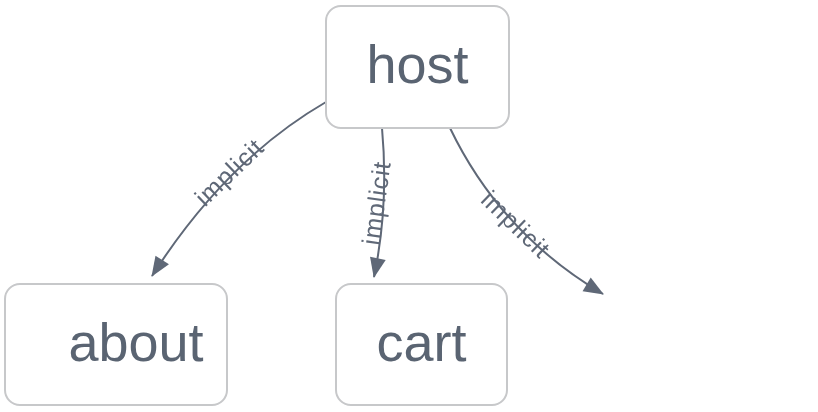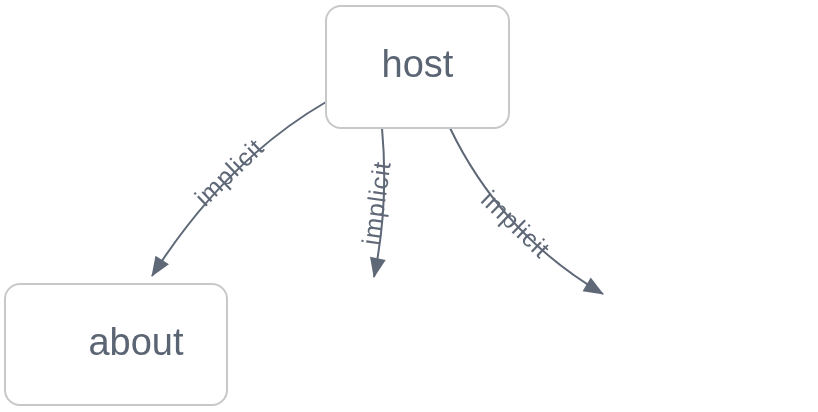--- a/index.html
+++ b/index.html
@@ -43,21 +43,21 @@
     background: #ffffff;
     border: 2px solid #c7c8ca;
     border-radius: 16px;
     display: flex;
     align-items: center;
     justify-content: center;
     box-sizing: border-box;
   }
   .node-label {
     color: #5a6472;
-    font-size: 38px;
+    font-size: 54px;
     line-height: 1;
     padding-bottom: 6px;
   }
   .node-host  { left: 325px; top: 5px;   width: 185px; height: 124px; }
   .node-about { left: 4px;   top: 283px; width: 224px; height: 123px; padding-left: 40px; }
   .node-cart  { left: 335px; top: 283px; width: 173px; height: 123px; }
   .node-shop  { left: 612px; top: 283px; width: 201px; height: 123px; }
 </style>
 </head>
 <body>
@@ -81,15 +81,18 @@
   </svg>
 
   <div class="node node-host">
     <span class="node-label">host</span>
   </div>
 
   <div class="node node-about">
     <span class="node-label">about</span>
   </div>
 
+  <div class="node node-cart">
+    <span class="node-label">cart</span>
+  </div>
 
 
 </div>
 
 </body></html>

